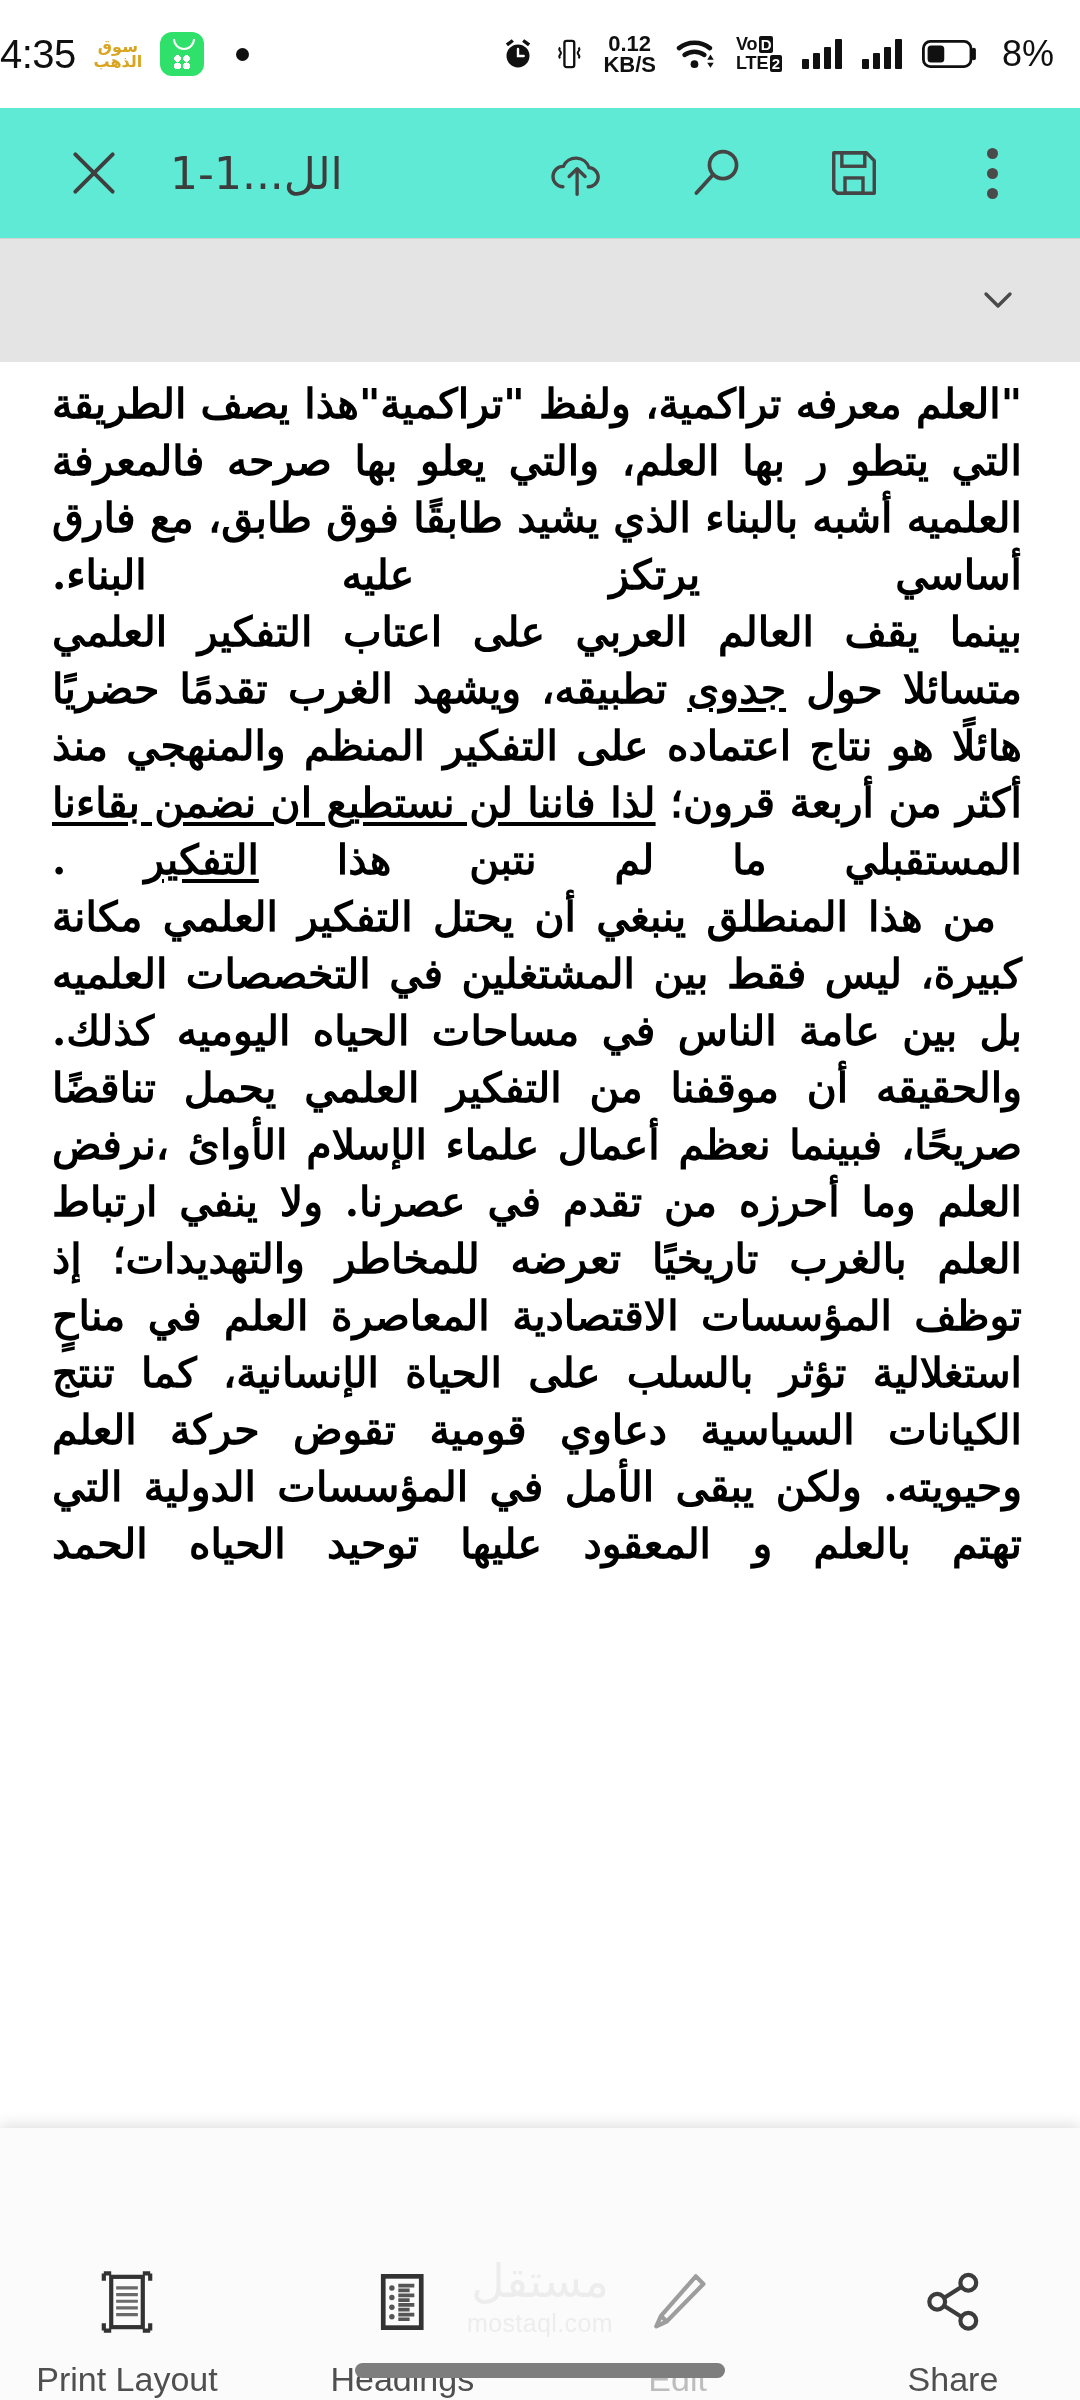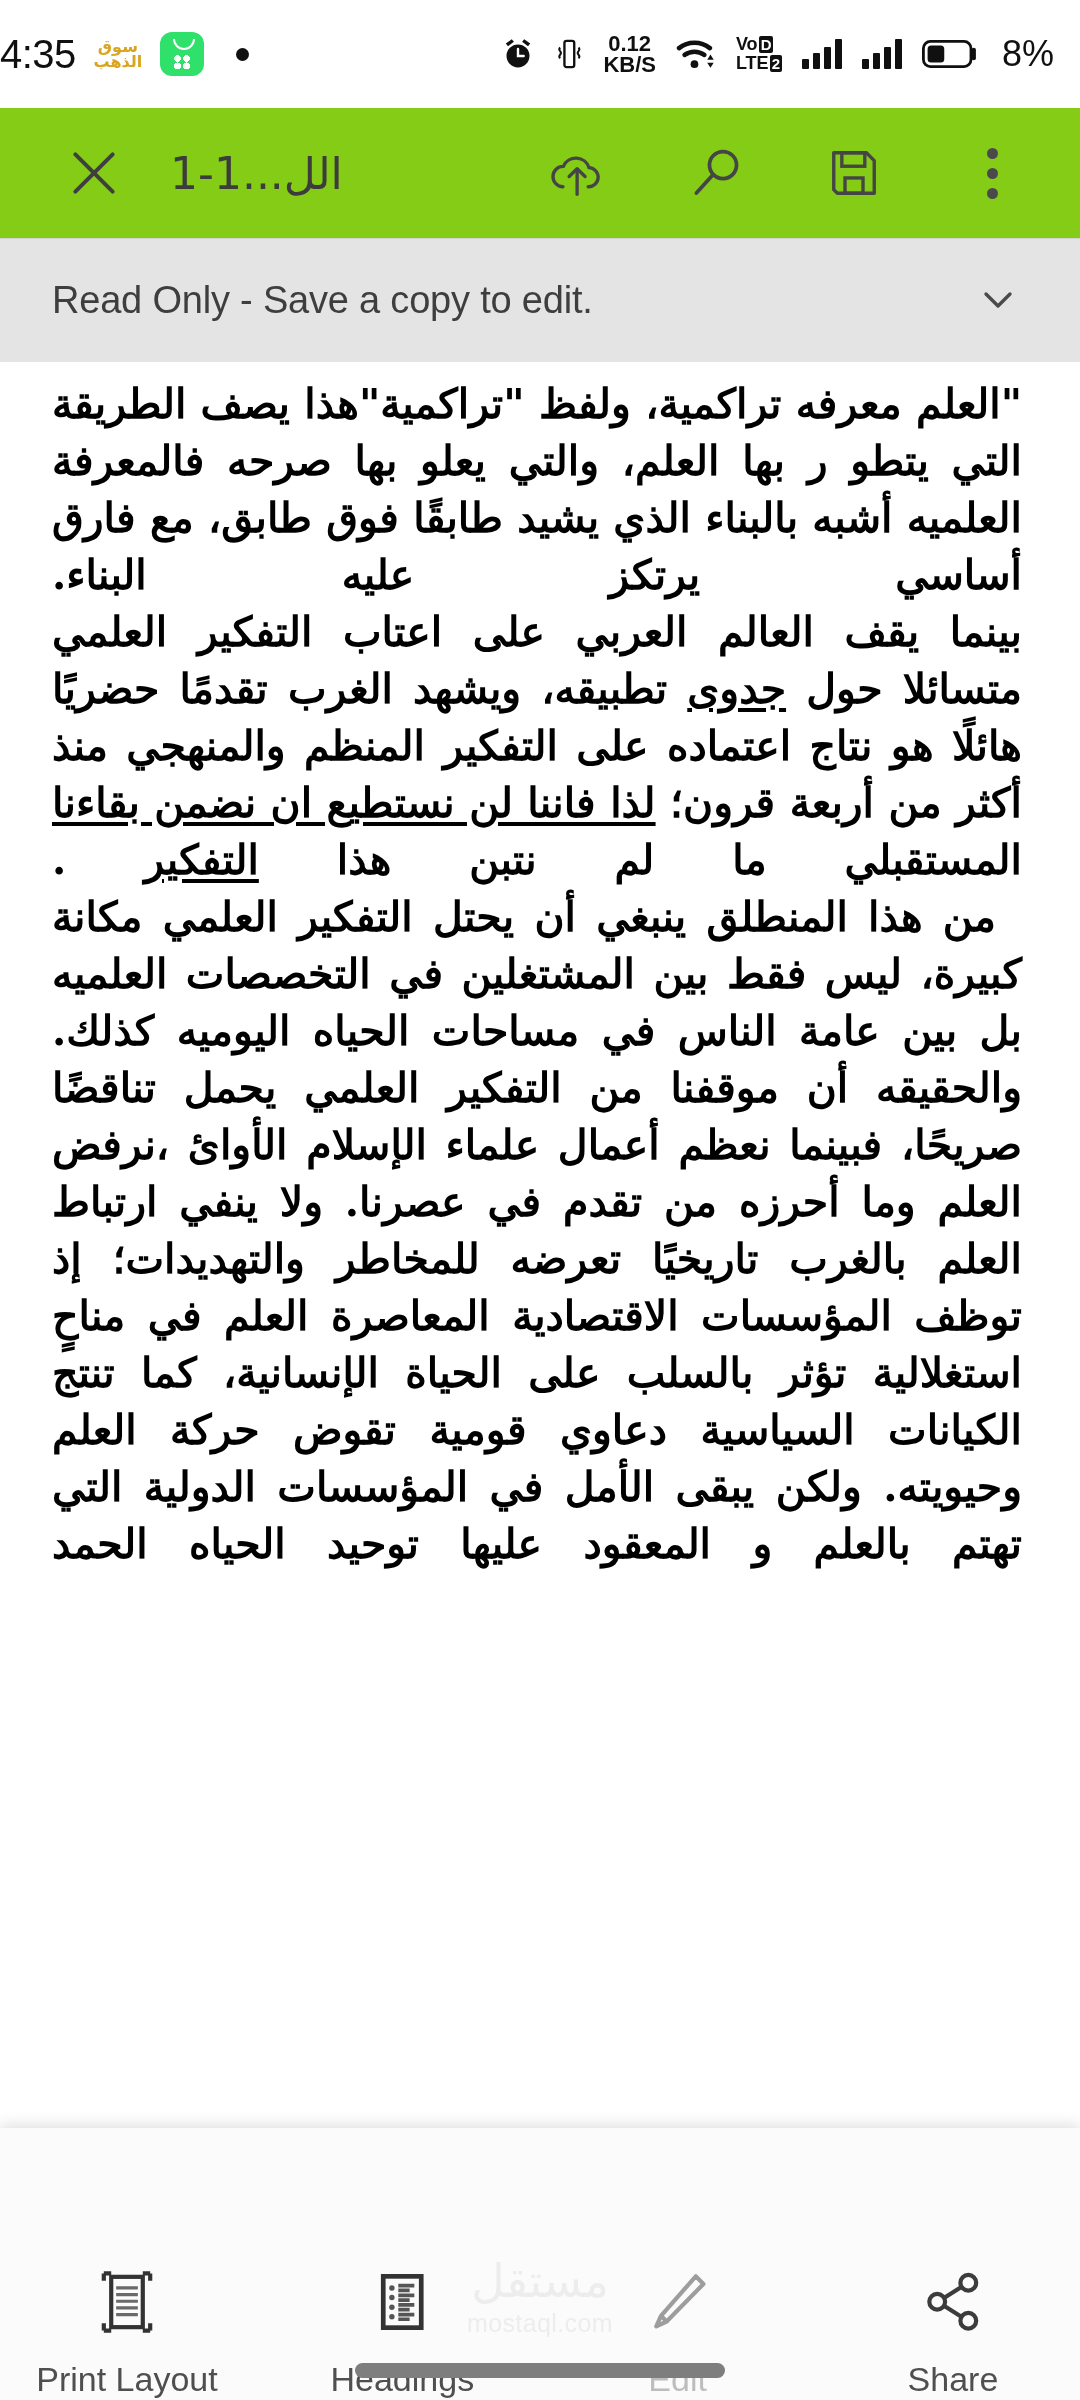--- a/index.html
+++ b/index.html
@@ -109,21 +109,21 @@
   .bars { display: flex; align-items: flex-end; gap: 4px; height: 30px; }
   .bars i { display: block; width: 7px; background: #101010; border-radius: 1px; }
   .battery-pct { font-size: 36px; color: #101010; margin-left: 4px; }
 
   
   .app-bar {
     height: 130px;
     flex: 0 0 130px;
     display: flex;
     align-items: center;
-    background: #84cc16;
+    background: #5eead4;
     padding: 0 40px 0 46px;
     gap: 0;
   }
   .bar-btn {
     width: 96px; height: 96px;
     display: flex; align-items: center; justify-content: center;
     flex: 0 0 auto;
   }
   .bar-btn svg { display: block; }
   .doc-title {
@@ -386,21 +386,20 @@
     <div class="bar-btn">
       <span class="kebab">
         <i></i>
           <i></i>
           <i></i>
       </span>
     </div>
   </div>
 
   <div class="readonly-bar">
-    <div class="readonly-text">Read Only - Save a copy to edit.</div>
     <span class="readonly-chevron">
       <svg width="48" height="48" viewBox="0 0 24 24">
         <path d="M6 9.5 L12 15.5 L18 9.5" stroke="#4a4a4a" stroke-width="1.7" fill="none" stroke-linecap="round" stroke-linejoin="round"></path>
       </svg>
     </span>
   </div>
 
   <div class="doc-area">
     <div class="doc-page" id="doc-page">
         <p class="doc-p"><span>"العلم معرفه تراكمية، ولفظ "تراكمية"هذا يصف الطريقة التي يتطو ر بها العلم، والتي يعلو بها صرحه فالمعرفة العلميه أشبه بالبناء الذي يشيد طابقًا فوق طابق، مع فارق أساسي يرتكز عليه البناء.</span></p>

